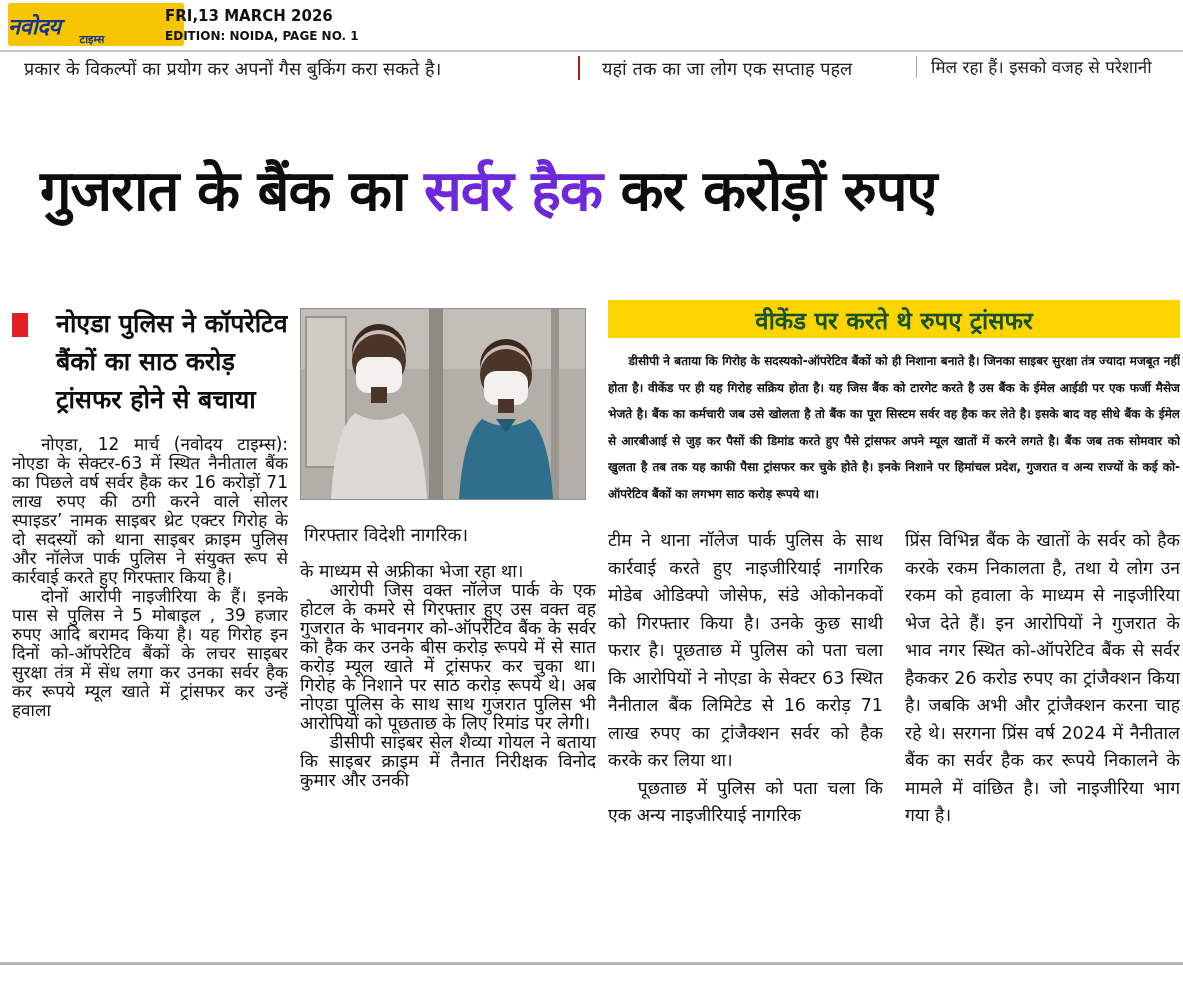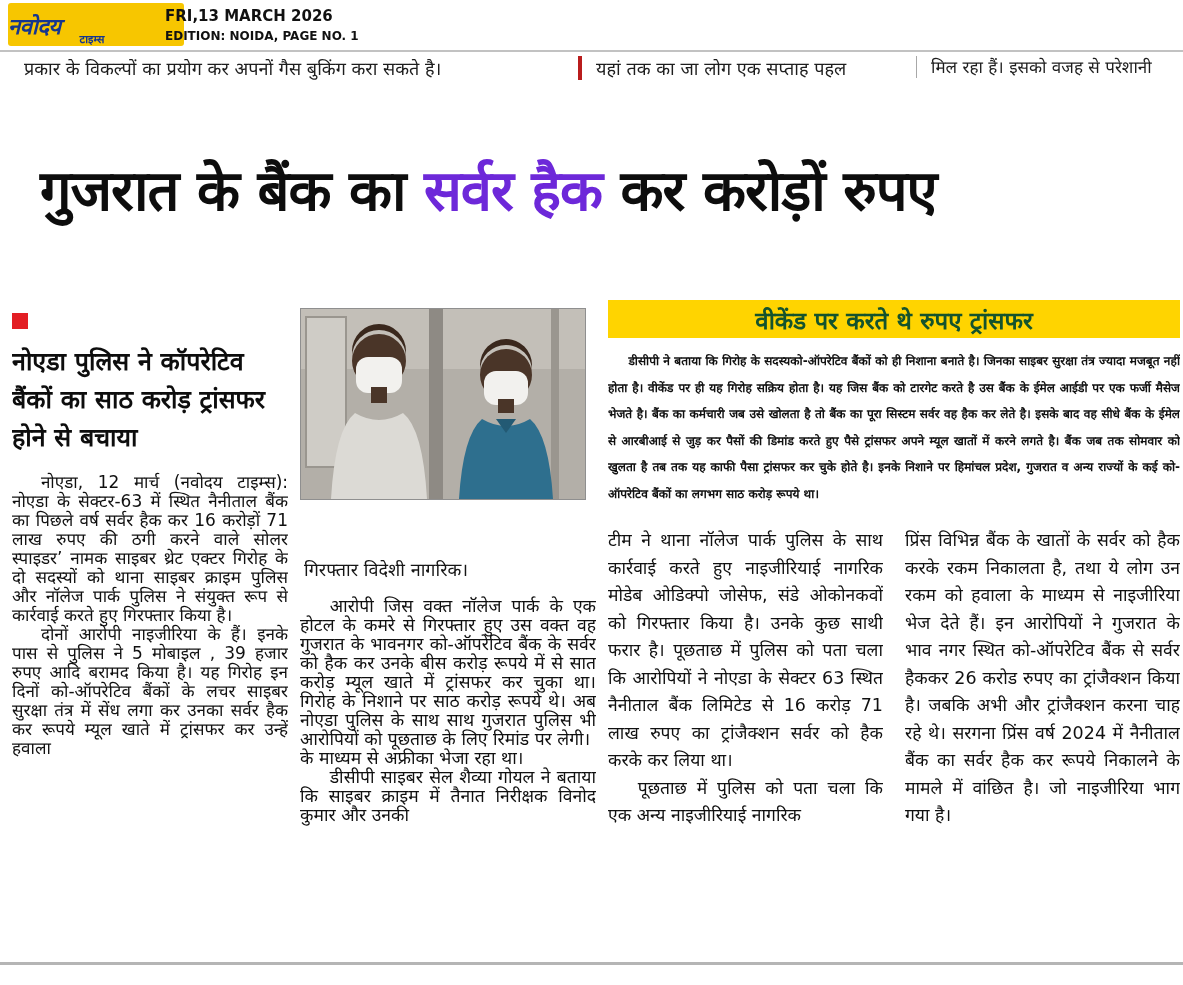--- a/index.html
+++ b/index.html
@@ -18,43 +18,43 @@
   .logo-main{font-size:22px;font-weight:900;color:#15368f;font-style:italic;letter-spacing:-.5px;}
   .logo-sub{font-size:11px;font-weight:700;color:#15368f;align-self:flex-end;}
   .dateline{position:absolute;left:165px;top:6px;line-height:20px;}
   .dateline .d1{font-size:15px;font-weight:800;}
   .dateline .d2{font-size:12px;font-weight:800;}
   .rule-top{position:absolute;top:50px;left:0;right:0;height:2px;background:#c2c2c2;}
   
   .topstrip{position:absolute;top:54px;left:0;right:0;height:34px;overflow:hidden;}
   .frag{position:absolute;top:2px;font-size:18px;color:#1d1d1d;white-space:nowrap;overflow:hidden;}
   .frag-left{left:12px;width:545px;margin-left:12px;}
-  .frag-mid{left:578px;width:325px;border-left:4px solid #b91c1c;padding-left:14px;}
+  .frag-mid{left:578px;width:325px;border-left:2px solid #b91c1c;padding-left:22px;}
   .frag-right{left:916px;width:260px;border-left:1px solid #a8a8a8;padding-left:14px;font-size:17px;white-space:normal;line-height:22px;}
   
   .headline{
     position:absolute;top:116px;left:40px;width:1110px;
     font-size:56px;font-weight:900;line-height:74px;letter-spacing:-1px;color:#0d0d0d;
   }
   .hl-blue{color:#6d28d9;}
   
   .col-left{position:absolute;left:12px;top:305px;width:276px;height:660px;overflow:hidden;}
-  .kicker-row{display:flex;gap:14px;flex-direction:column;}
+  .kicker-row{display:flex;gap:28px;}
   .red-square{flex:0 0 16px;width:16px;height:24px;background:#e31e24;margin-top:8px;}
   .kicker{font-size:25px;font-weight:800;line-height:38px;color:#0d0d0d;}
   .body-copy{font-size:17px;line-height:19px;text-align:justify;color:#101010;}
   .col-left .body-copy{margin-top:16px;}
   .para{margin:0;text-indent:1.7em;}
   .para.noindent{text-indent:0;}
   .col-mid{position:absolute;left:300px;top:308px;width:296px;height:660px;overflow:hidden;}
   .photo{
     width:284px;height:190px;border:1px solid #8f8f8f;background:#b7b3ad;overflow:hidden;
   }
   .photo svg{display:block;}
-  .caption{font-size:18px;font-weight:500;padding:22px 2px 2px 4px;color:#151515;margin-top:35px;}
+  .caption{font-size:18px;font-weight:500;padding:22px 2px 2px 4px;color:#151515;}
   .col-mid .body-copy{margin-top:14px;font-size:17.5px;}
   
   .right-sec{position:absolute;left:608px;top:300px;width:572px;height:668px;overflow:hidden;}
   .yellow-box{
     height:38px;background:#ffd400;display:flex;align-items:center;justify-content:center;
     font-size:24px;font-weight:800;color:#14532d;
   }
   .feature-body{margin-top:10px;font-size:12px;font-weight:700;line-height:26.5px;text-align:justify;color:#101010;}
   .subcols{display:flex;gap:22px;margin-top:20px;}
   .subcol{width:275px;font-size:17.5px;line-height:27.5px;text-align:justify;color:#101010;overflow:hidden;}
@@ -117,22 +117,22 @@
         <circle cx="205" cy="66" r="26" fill="#4a3528"></circle>
         <path d="M179,62 a26,26 0 0 1 52,0 l0,-6 a26,26 0 0 0 -52,0 z" fill="#3a281d"></path>
         <rect x="183" y="62" width="44" height="34" rx="12" fill="#f2f1ee"></rect>
         <path d="M158,190 q4,-64 23,-80 q24,14 48,0 q19,16 23,80 z" fill="#2e6f8e"></path>
         <path d="M195,110 l10,14 l10,-14 z" fill="#235a74"></path>
         <rect x="197" y="90" width="16" height="14" fill="#4a3528"></rect>
       </svg>
     </div>
     <div class="caption">गिरफ्तार विदेशी नागरिक।</div>
     <div class="body-copy">
+      <p class="para noindent">के माध्यम से अफ्रीका भेजा रहा था।</p>
       <p class="para">आरोपी जिस वक्त नॉलेज पार्क के एक होटल के कमरे से गिरफ्तार हुए उस वक्त वह गुजरात के भावनगर को-ऑपरेटिव बैंक के सर्वर को हैक कर उनके बीस करोड़ रूपये में से सात करोड़ म्यूल खाते में ट्रांसफर कर चुका था। गिरोह के निशाने पर साठ करोड़ रूपये थे। अब नोएडा पुलिस के साथ साथ गुजरात पुलिस भी आरोपियों को पूछताछ के लिए रिमांड पर लेगी।</p>
-      <p class="para noindent">के माध्यम से अफ्रीका भेजा रहा था।</p>
       <p class="para">डीसीपी साइबर सेल शैव्या गोयल ने बताया कि साइबर क्राइम में तैनात निरीक्षक विनोद कुमार और उनकी</p>
     </div>
   </div>
 
   <div class="right-sec">
     <div class="yellow-box">वीकेंड पर करते थे रुपए ट्रांसफर</div>
     <div class="feature-body">
       <p class="para">डीसीपी ने बताया कि गिरोह के सदस्यको-ऑपरेटिव बैंकों को ही निशाना बनाते है। जिनका साइबर सुरक्षा तंत्र ज्यादा मजबूत नहीं होता है। वीकेंड पर ही यह गिरोह सक्रिय होता है। यह जिस बैंक को टारगेट करते है उस बैंक के ईमेल आईडी पर एक फर्जी मैसेज भेजते है। बैंक का कर्मचारी जब उसे खोलता है तो बैंक का पूरा सिस्टम सर्वर वह हैक कर लेते है। इसके बाद वह सीधे बैंक के ईमेल से आरबीआई से जुड़ कर पैसों की डिमांड करते हुए पैसे ट्रांसफर अपने म्यूल खातों में करने लगते है। बैंक जब तक सोमवार को खुलता है तब तक यह काफी पैसा ट्रांसफर कर चुके होते है।  इनके निशाने पर हिमांचल प्रदेश, गुजरात व अन्य राज्यों के कई को-ऑपरेटिव बैंकों का लगभग साठ करोड़ रूपये था।</p>
     </div>
     <div class="subcols">

